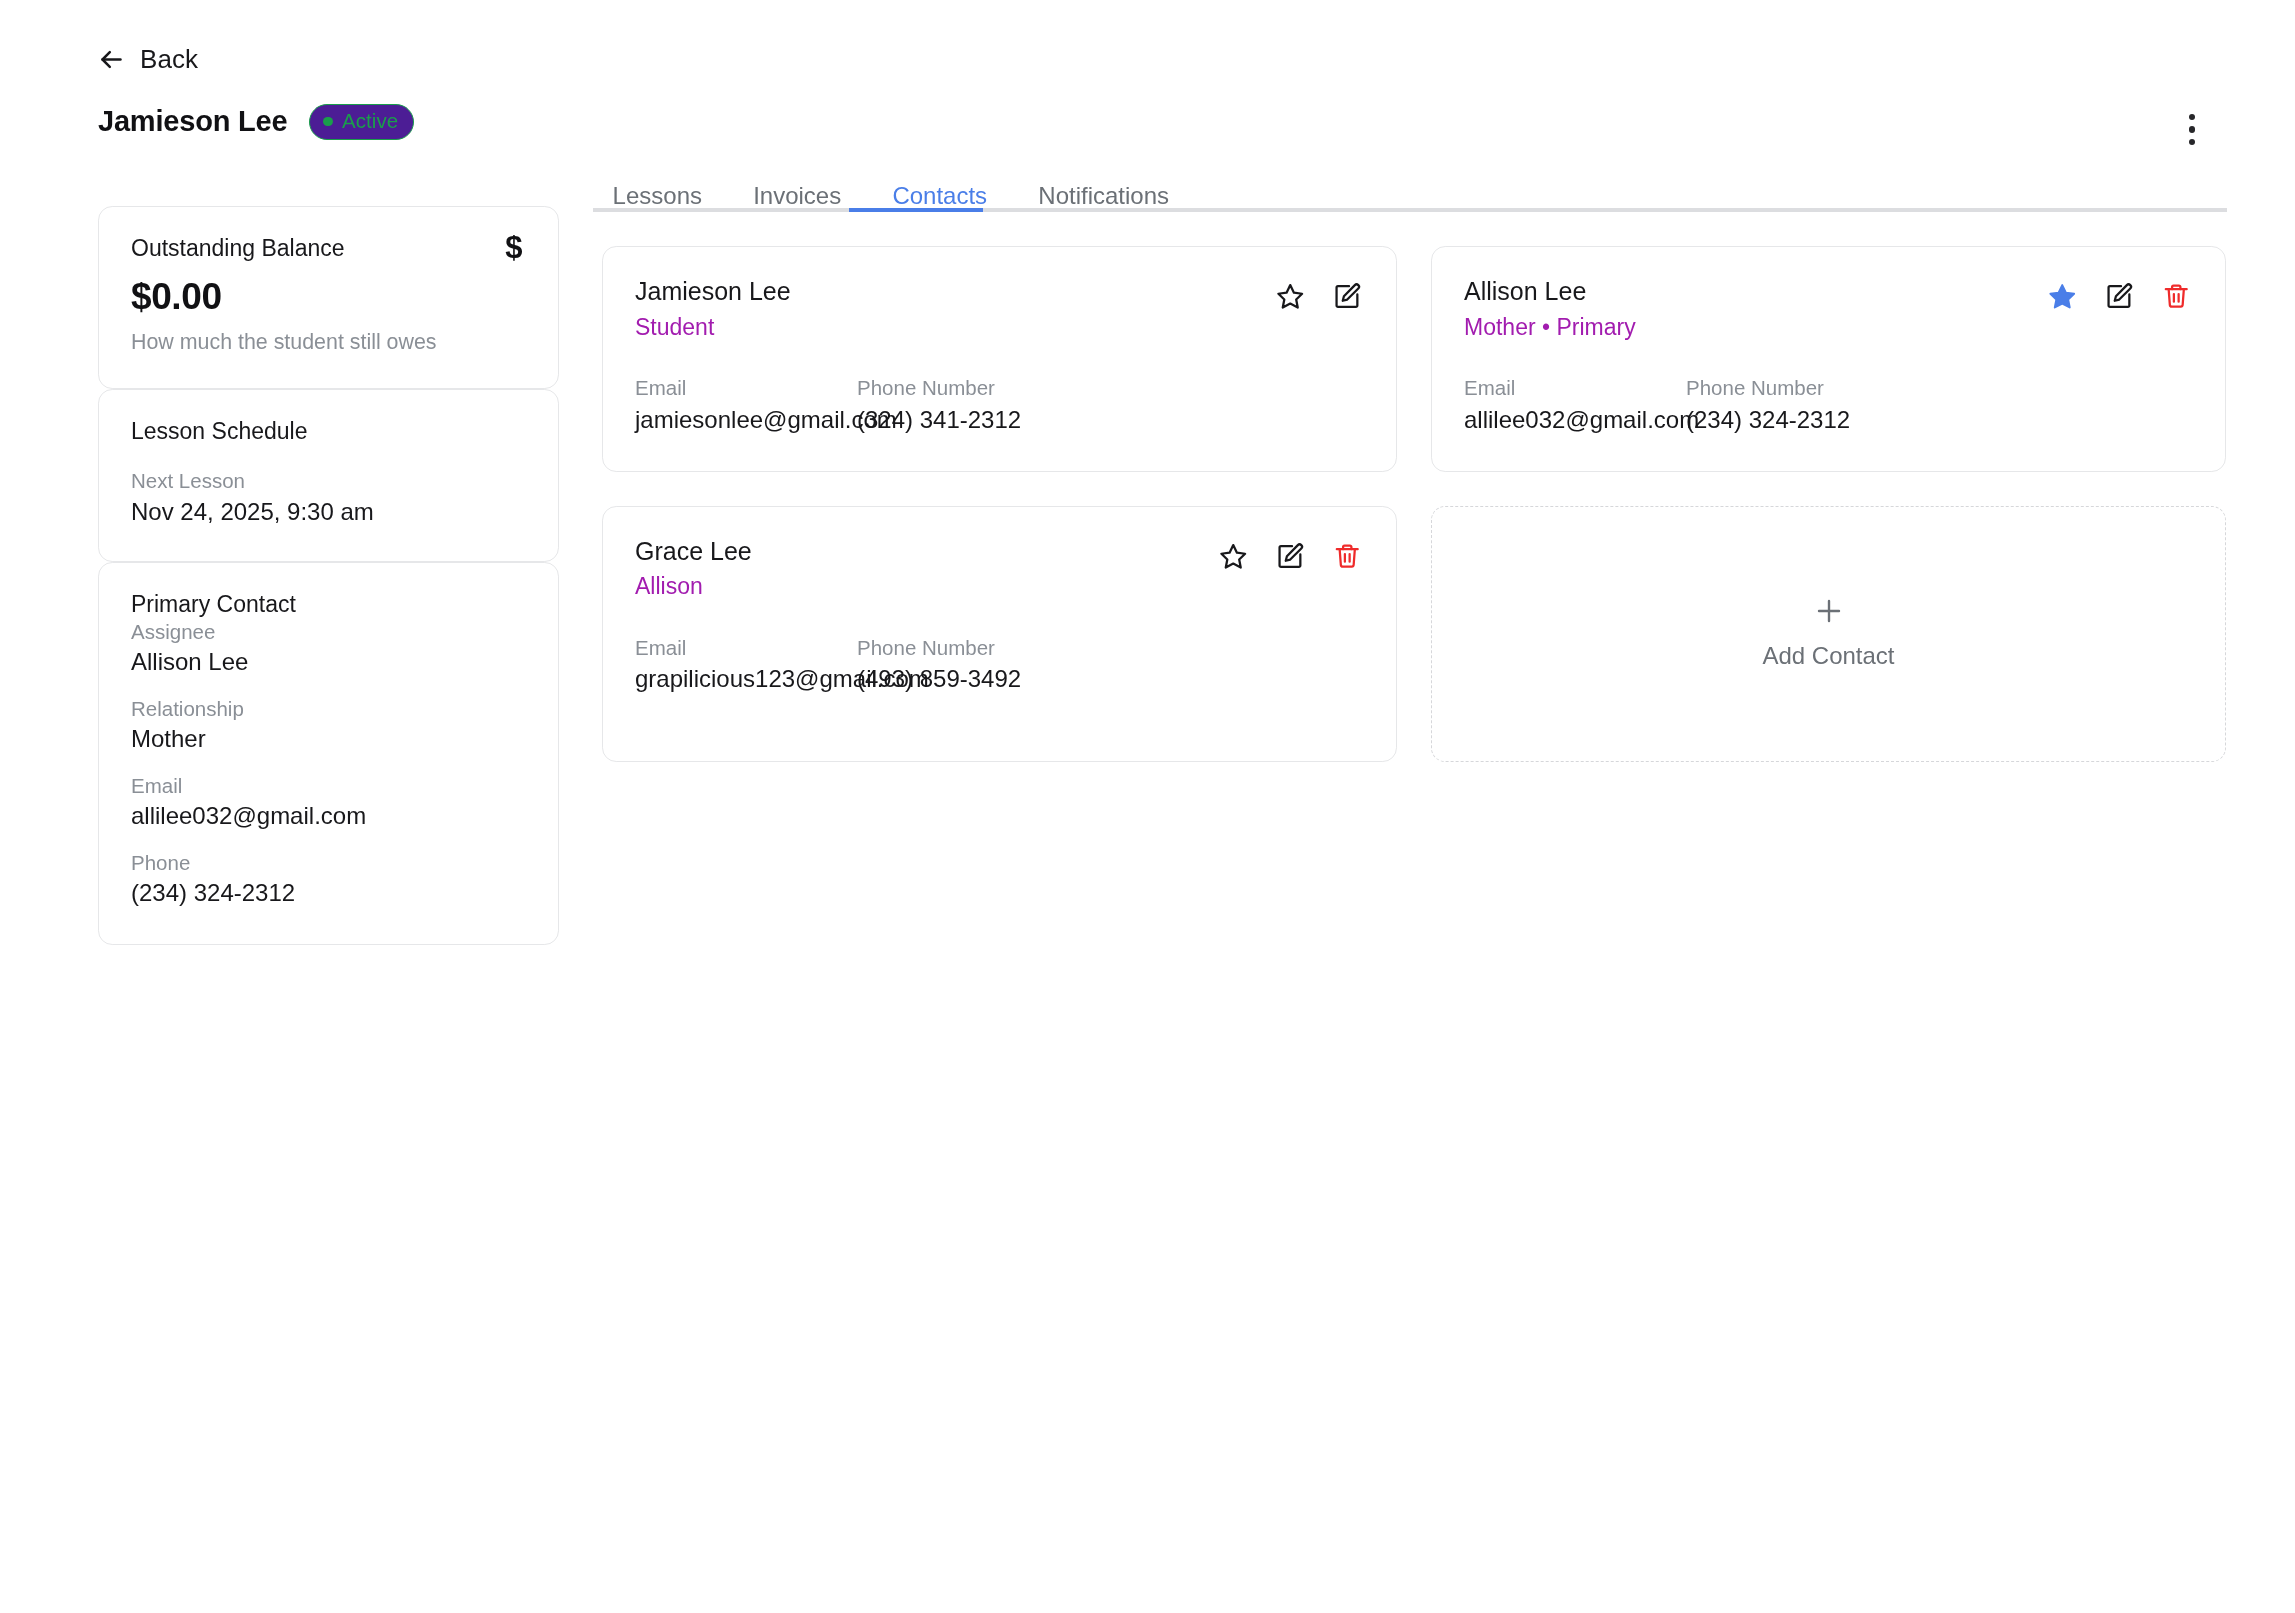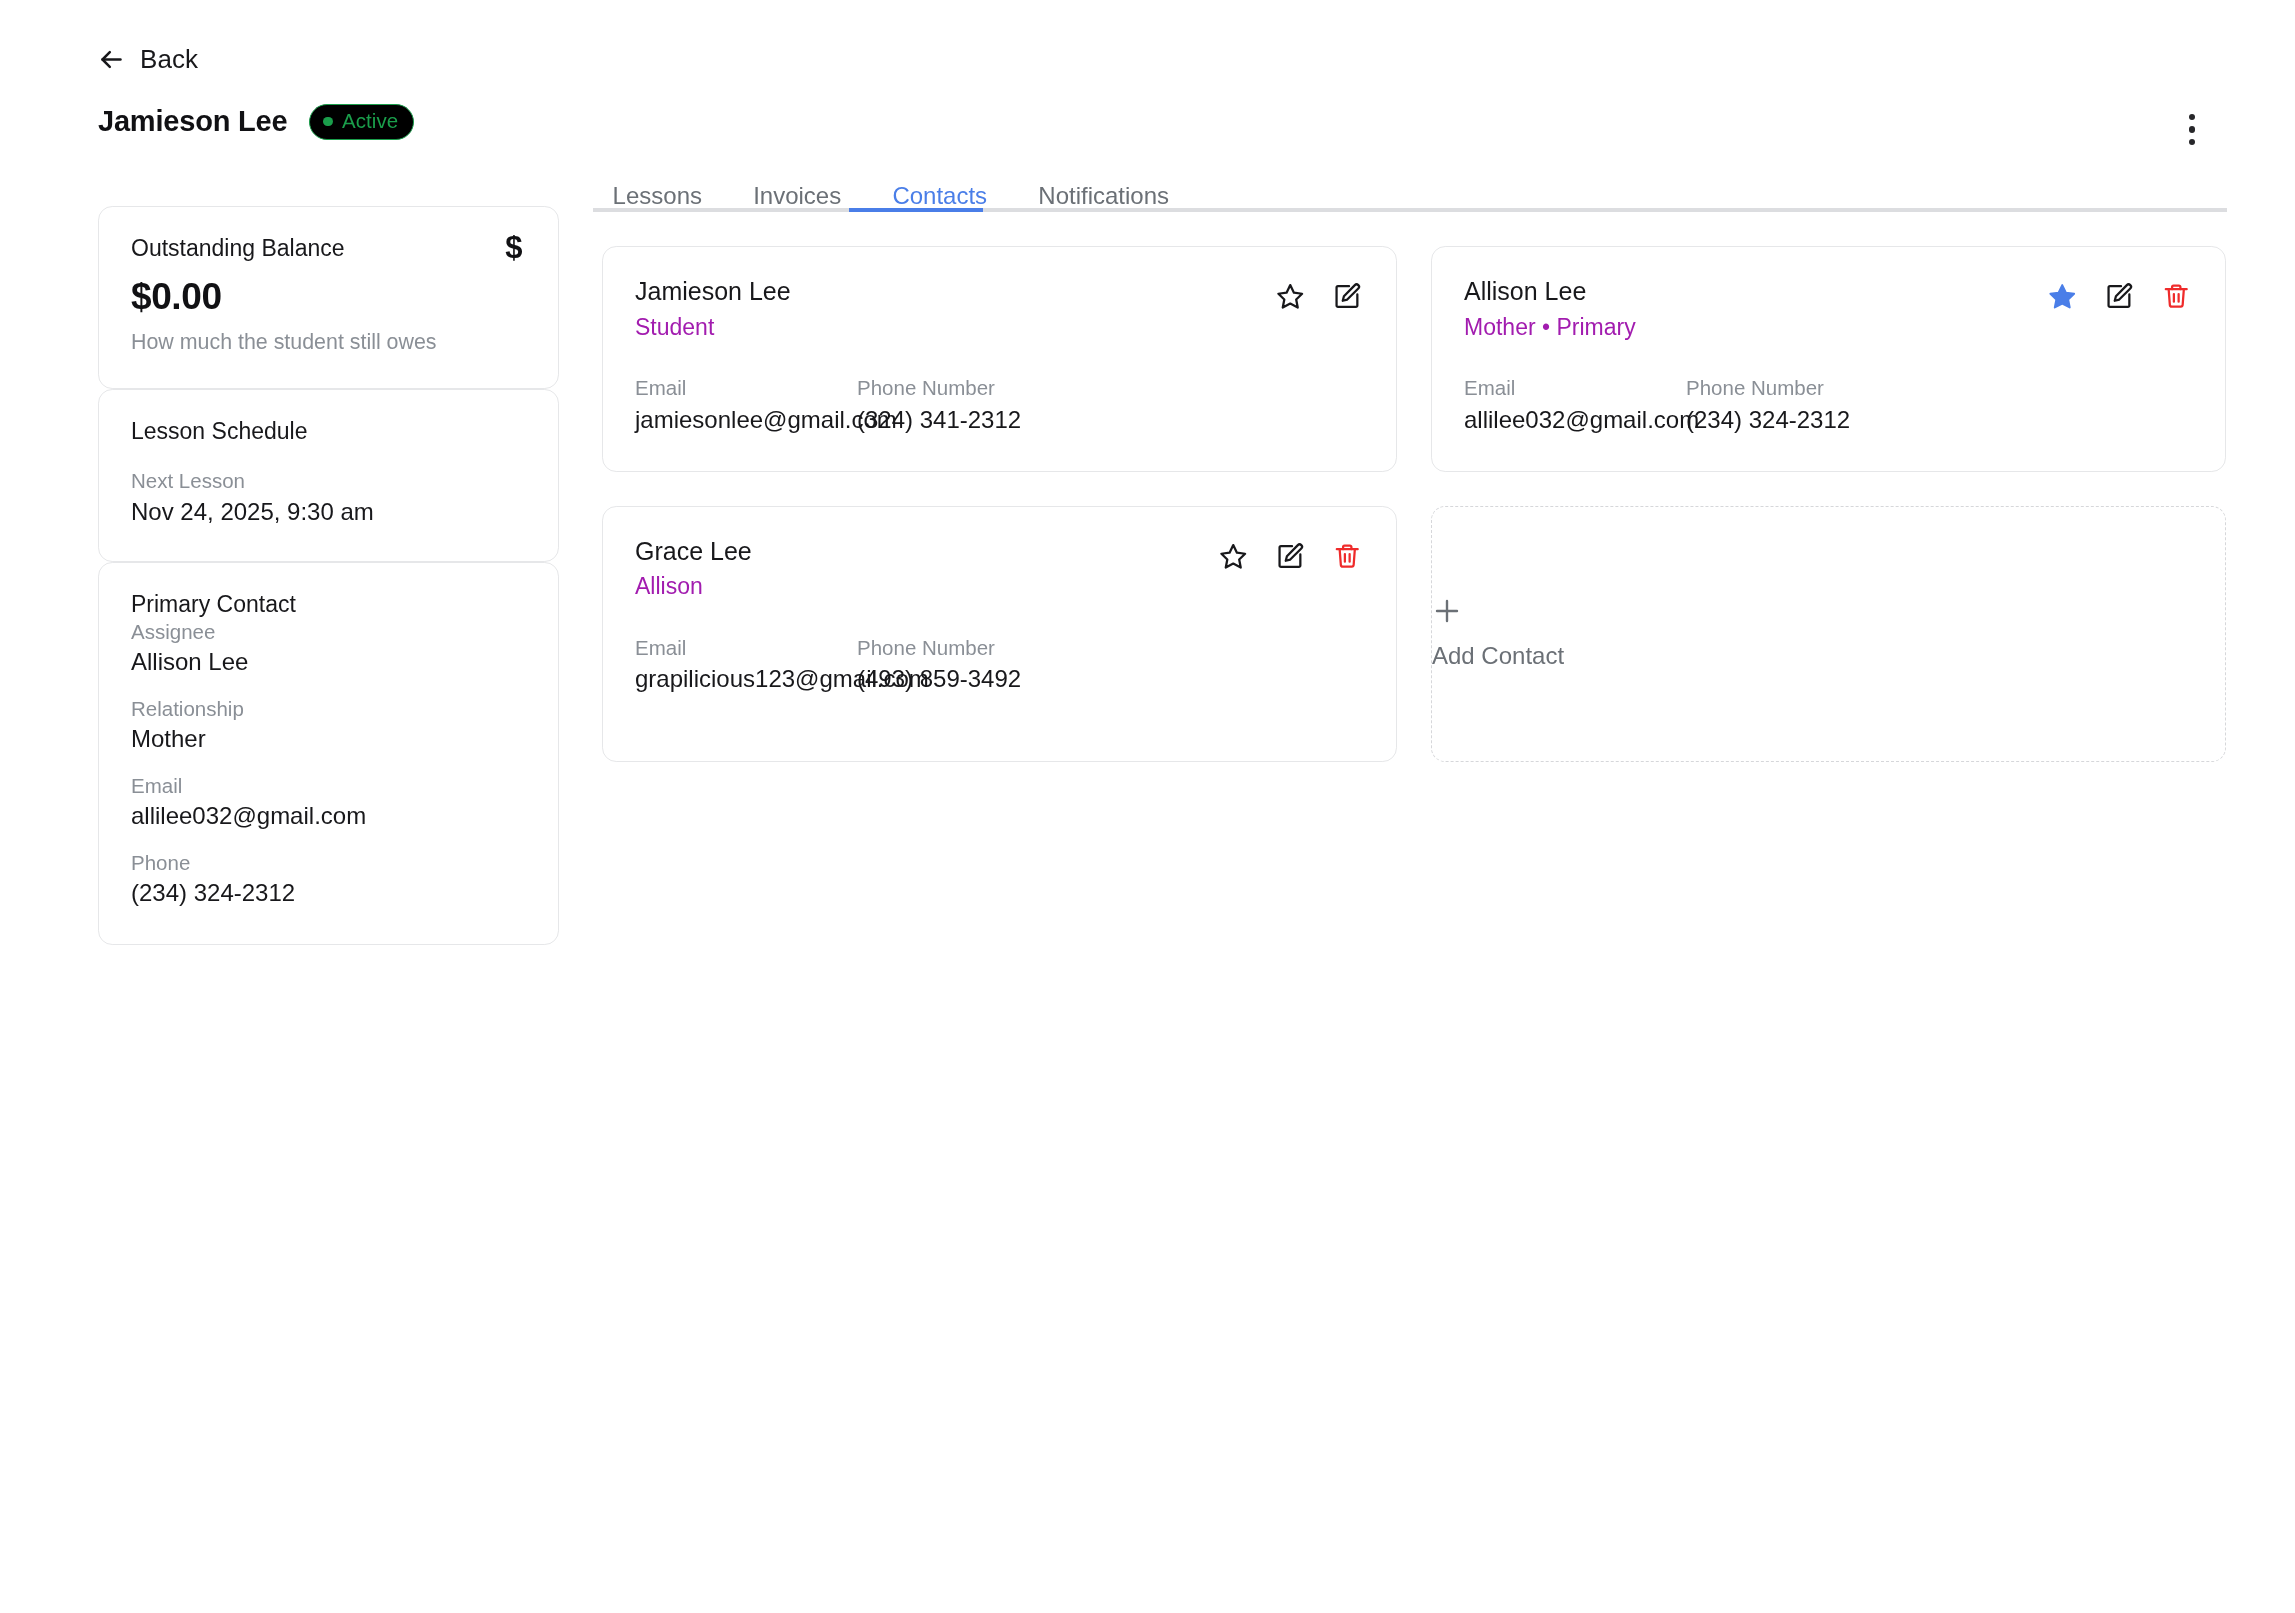--- a/index.html
+++ b/index.html
@@ -54,21 +54,21 @@
     font-weight: bold;
     color: #111114;
     letter-spacing: -0.2px;
     line-height: 1;
   }
   .status-badge {
     display: inline-flex;
     align-items: center;
     gap: 9px;
     border: 1.8px solid #1a9e4b;
-    background: #000000;
+    background: #4c1d95;
     border-radius: 889px;
     padding: 6.2px 15px 7.1px 13.3px;
     line-height: 1;
   }
   .status-dot {
     width: 9.8px;
     height: 9.8px;
     border-radius: 50%;
     background: #1a9e4b;
     display: block;
@@ -301,20 +301,21 @@
     margin-top: 3.6px;
   }
 
   .add-contact-card {
     border: 1.8px dashed #d6d7da;
     border-radius: 14.2px;
     background: #ffffff;
     min-height: 256px;
     display: flex;
     flex-direction: column;
+    align-items: center;
     justify-content: center;
     gap: 16px;
     cursor: pointer;
   }
   .plus-icon {
     width: 30px;
     height: 30px;
     display: block;
   }
   .add-contact-label {

